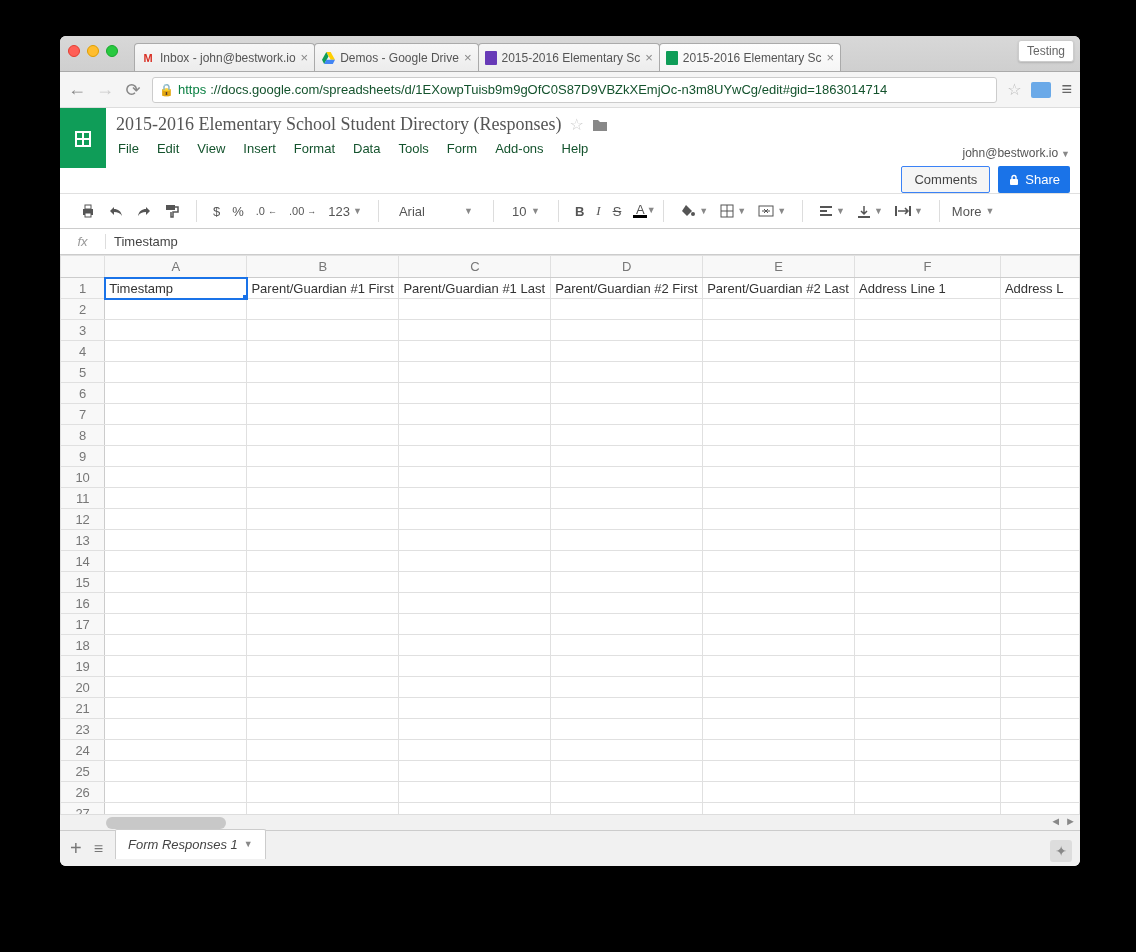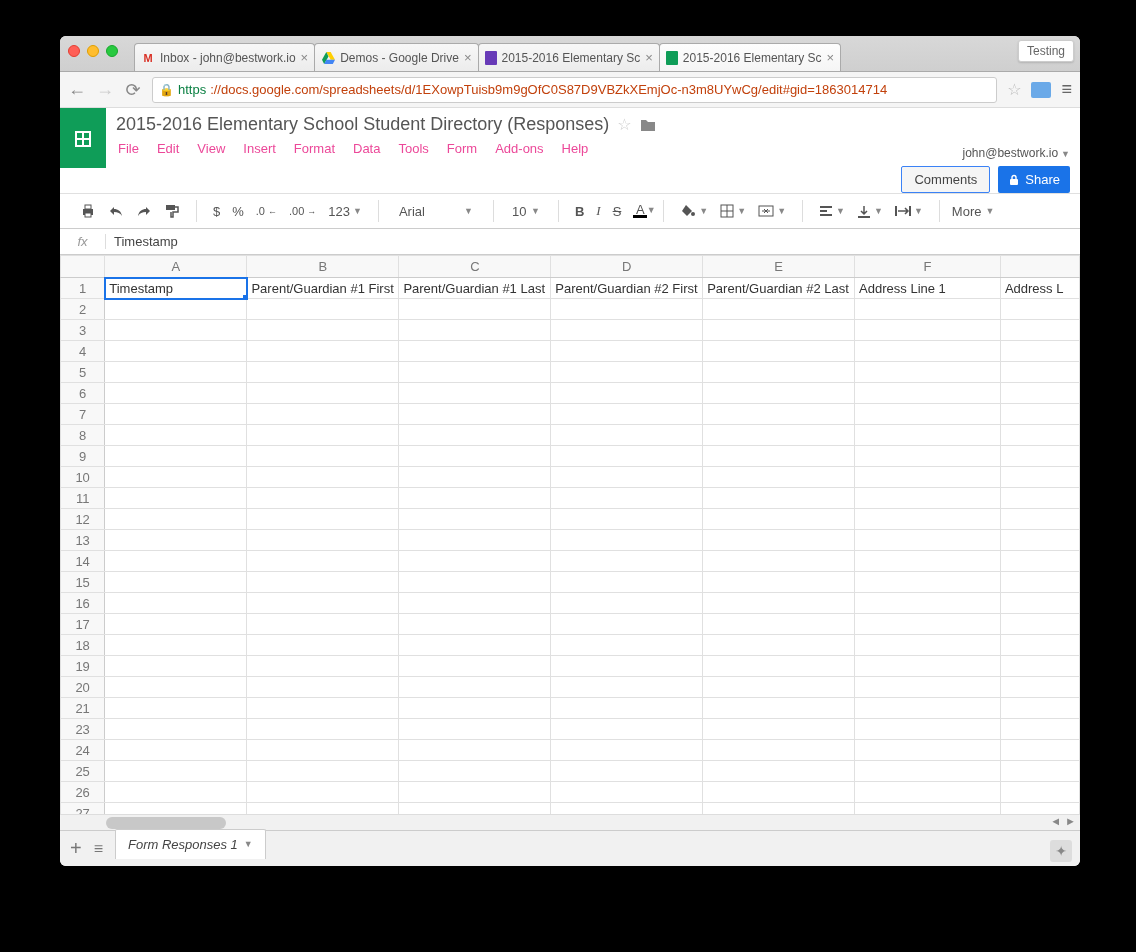--- a/index.html
+++ b/index.html
@@ -18,33 +18,33 @@
   .tab-title { white-space: nowrap; overflow: hidden; text-overflow: ellipsis; flex:1;}
   .tab-close { color:#888; font-size:13px; }
   .favicon { width:14px; height:14px; display:inline-flex; align-items:center; justify-content:center; font-size:11px;}
   .testing-badge { position:absolute; right:6px; top:4px; background:#fff; border:1px solid #ccc; border-radius:3px; padding:3px 8px; font-size:12px; color:#666; box-shadow:0 1px 2px rgba(0,0,0,.15);}
   
   .addr-row { height: 36px; background: #f5f5f5; border-bottom:1px solid #ddd; display:flex; align-items:center; padding:0 8px; gap:10px;}
   .nav-btn { color:#888; font-size:18px; width:18px; text-align:center; }
   .omnibox { flex:1; height:26px; background:#fff; border:1px solid #ccc; border-radius:3px; display:flex; align-items:center; padding:0 6px; font-size:13px; color:#333; gap:4px; overflow:hidden;}
   .lock { color:#0b8043; font-size:12px;}
   .url-https { color:#0b8043; }
-  .url-rest { color:#c2410c; white-space:nowrap;}
+  .url-rest { color:#14532d; white-space:nowrap;}
   .star { color:#bbb; font-size:16px;}
   .ext-icon { width:20px; height:16px; background:#6aa9e8; border-radius:2px; }
   .hamburger { font-size:18px; color:#666;}
   
   .docs-row { display:flex; }
   .sheets-logo { width:46px; height:60px; background:#0f9d58; display:flex; align-items:center; justify-content:center; }
   .doc-head { flex:1; padding:6px 8px 0 10px; }
   .title-row { display:flex; align-items:center; gap:8px;}
-  .doc-title { font-size:18px; color:#555; }
+  .doc-title { font-size:18px; color:#555;font-family:Liberation Serif, serif; }
   .title-star{ color:#ccc; font-size:16px;}
   .folder-icon{ color:#888; font-size:16px;}
-  .menu-row { display:flex; gap:18px; padding:6px 0 6px 2px; font-size:13px; color:#ec4899;}
+  .menu-row { display:flex; gap:18px; padding:6px 0 6px 2px; font-size:13px; color:#14532d;}
   .right-head { padding:6px 10px 0 0; text-align:right;margin-top:32px;}
   .account { font-size:12px; color:#555; margin-bottom:6px;}
   .account .arrow{font-size:9px; color:#888; margin-left:3px;}
   .head-btns{ display:flex; gap:8px; justify-content:flex-end;}
   .btn-comments{ background:#f5f5f5; border:1px solid #3b82f6; border-radius:2px; padding:5px 12px; font-size:13px; color:#444;}
   .btn-share{ background:#1a73e8; color:#fff; border-radius:2px; padding:5px 10px; font-size:13px; display:flex; align-items:center; gap:5px;}
   
   .toolbar { height:36px; border-top:1px solid #e0e0e0; border-bottom:1px solid #ccc; display:flex; align-items:center; padding:0 16px; gap:4px; font-size:13px; color:#555;}
   .tb-sep { width:1px; height:22px; background:#ddd; margin:0 8px;}
   .tb-item { padding:0 4px; display:flex; align-items:center; gap:3px;}

